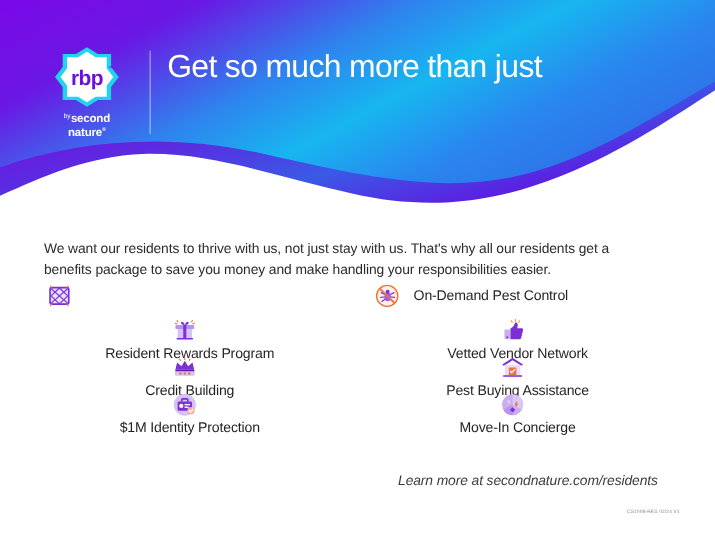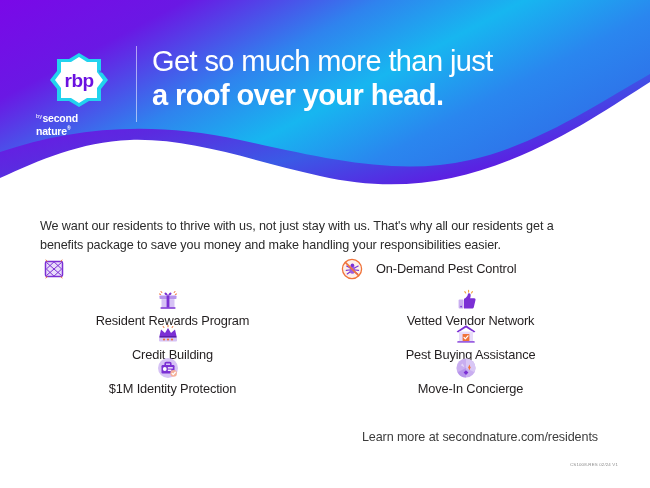--- a/index.html
+++ b/index.html
@@ -33,23 +33,24 @@
     position: absolute;
     left: 0;
     top: 0;
     display: block;
   }
 
   
   .logo-block {
     position: absolute;
     left: 36px;
-    top: 52px;
+    top: 42px;
     width: 86px;
     height: 78px;
+    text-align: center;
   }
   .logo-mark {
     position: relative;
     width: 62px;
     height: 56px;
     margin: 0 auto;
   }
   .logo-mark svg { display: block; }
   .logo-sub {
     margin-top: 3px;
@@ -159,20 +160,21 @@
     white-space: nowrap;
   }
 
   
   .footer-cta {
     position: absolute;
     right: 52px;
     top: 430px;
     color: #3c3c3c;
     font-size: 12.6px;
+    font-style: italic;
     letter-spacing: -0.1px;
     white-space: nowrap;
   }
   .doc-code {
     position: absolute;
     right: 32px;
     top: 462px;
     color: #8a8a8a;
     font-size: 4.4px;
     letter-spacing: 0.15px;
@@ -230,21 +232,20 @@
       <div class="logo-sub">
         <span class="by">by</span><span>second</span>
         <span class="l2"><span>nature</span><span class="tm">®</span></span>
       </div>
     </div>
 
     <div class="logo-divider"></div>
 
     <div class="headline">
       <span class="l1">Get so much more than just</span>
-      <span class="l2">a roof over your head.</span>
     </div>
   </div>
 
   <div class="intro">We want our residents to thrive with us, not just stay with us. That's why all our residents get a benefits package to save you money and make handling your responsibilities easier.</div>
 
   <div class="benefits">
 
     <div class="benefit-col col-left">
 
       <div class="benefit">

